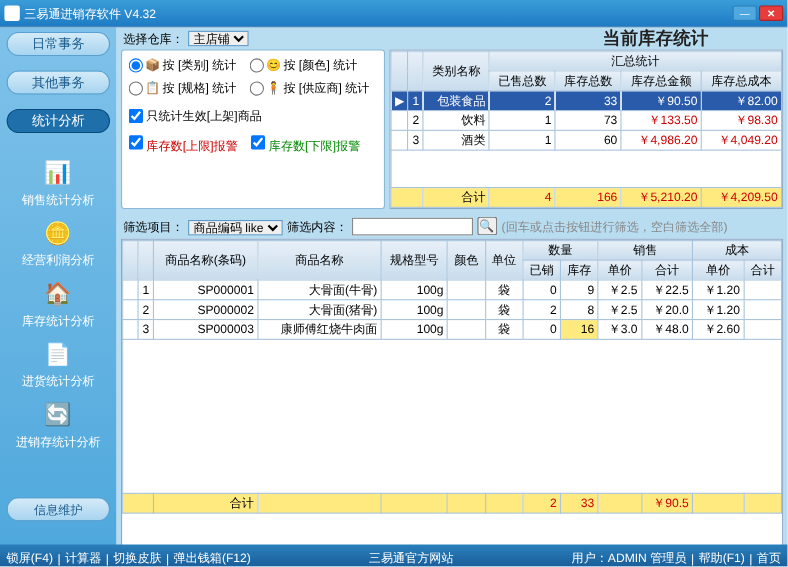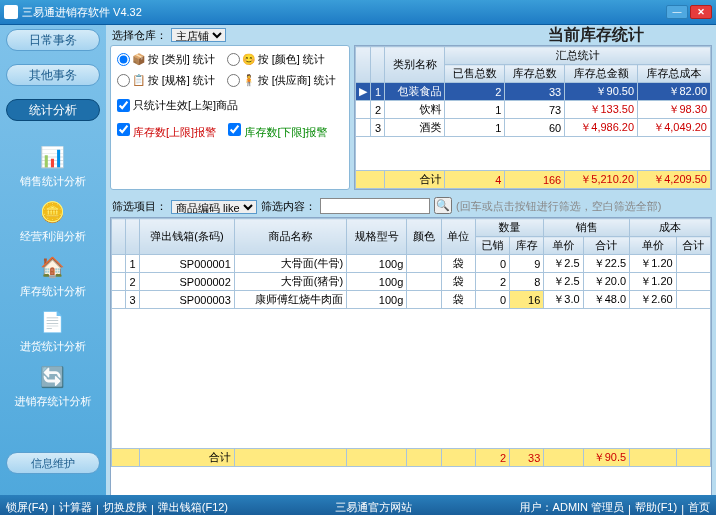--- a/index.html
+++ b/index.html
@@ -182,21 +182,21 @@
       <button style="width:18px;height:17px">🔍</button>
       <span class="hint">(回车或点击按钮进行筛选，空白筛选全部)</span>
     </div>
 
     <div class="grid bottom-table">
       <table>
         <tbody>
             <tr>
           <th rowspan="2" style="width:14px"></th>
               <th rowspan="2" style="width:14px"></th>
-          <th rowspan="2">弹出钱箱(条码)</th>
+          <th rowspan="2">商品名称(条码)</th>
           <th rowspan="2">商品名称</th>
           <th rowspan="2">规格型号</th>
           <th rowspan="2">颜色</th>
           <th rowspan="2">单位</th>
           <th colspan="2">数量</th>
           <th colspan="2">销售</th>
           <th colspan="2">成本</th>
         </tr>
         <tr>
           <th>已销</th>

